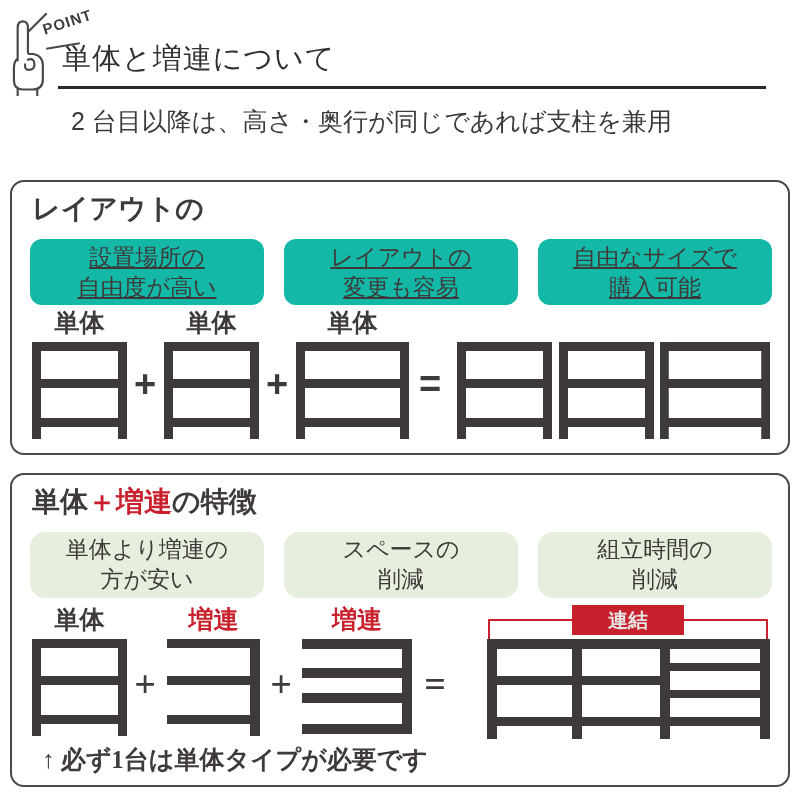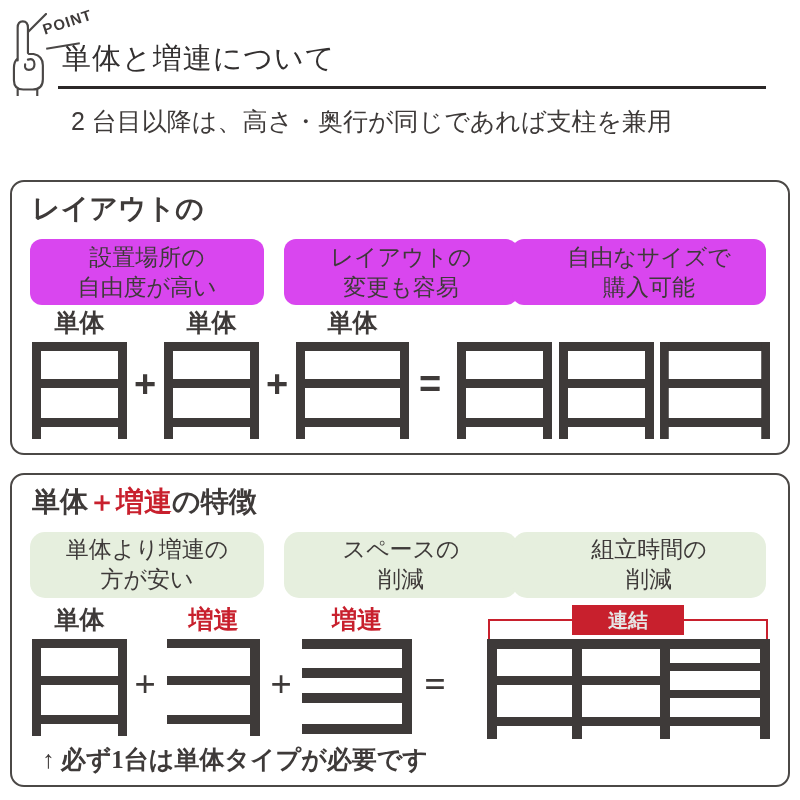--- a/index.html
+++ b/index.html
@@ -31,23 +31,23 @@
   }
   .box-standalone{top:180px;height:271px;}
   .box-combo{top:473px;height:310px;font-family:Liberation Serif, serif;}
   .box-title{position:absolute;left:20px;top:8px;margin:0;font-size:28px;font-weight:700;color:#3e3a39;white-space:nowrap;}
   .accent-red{color:#c8202d;}
   .pill{
     position:absolute;top:57px;width:234px;height:66px;border-radius:12px;
     display:flex;align-items:center;justify-content:center;text-align:center;
     font-size:23px;line-height:30px;white-space:pre-line;color:#3e3a39;
   }
-  .pill-blue{background:#d946ef;}
+  .pill-blue{background:#14b8a6;text-decoration:underline;}
   .pill-green{background:#e6efde;border-radius:15px;}
-  .pill-1{left:18px;} .pill-2{left:272px;text-align:center;} .pill-3{left:500px;padding-left:20px;}
+  .pill-1{left:18px;} .pill-2{left:272px;text-align:center;} .pill-3{left:526px;}
   .unit-label{
     position:absolute;font-size:25px;font-weight:600;text-align:center;color:#3e3a39;white-space:nowrap;
   }
   .red-label{color:#c8202d;}
   .shelf{position:absolute;}
   .shelf rect{fill:#3e3a39;}
   .op{
     position:absolute;width:60px;font-size:38px;font-weight:700;text-align:center;
     color:#3e3a39;line-height:40px;
   }

